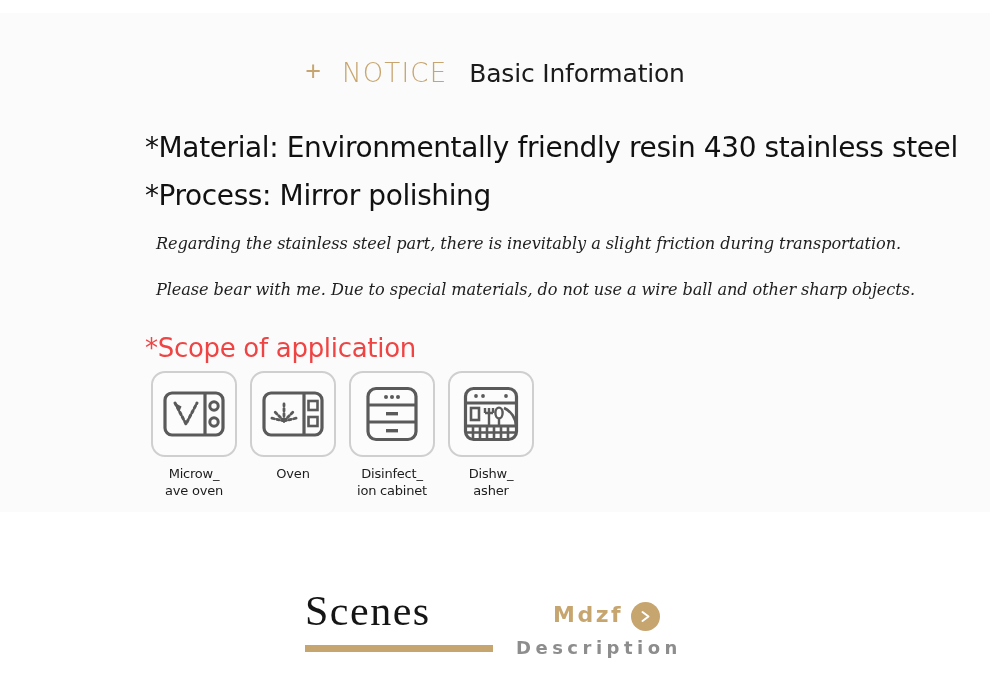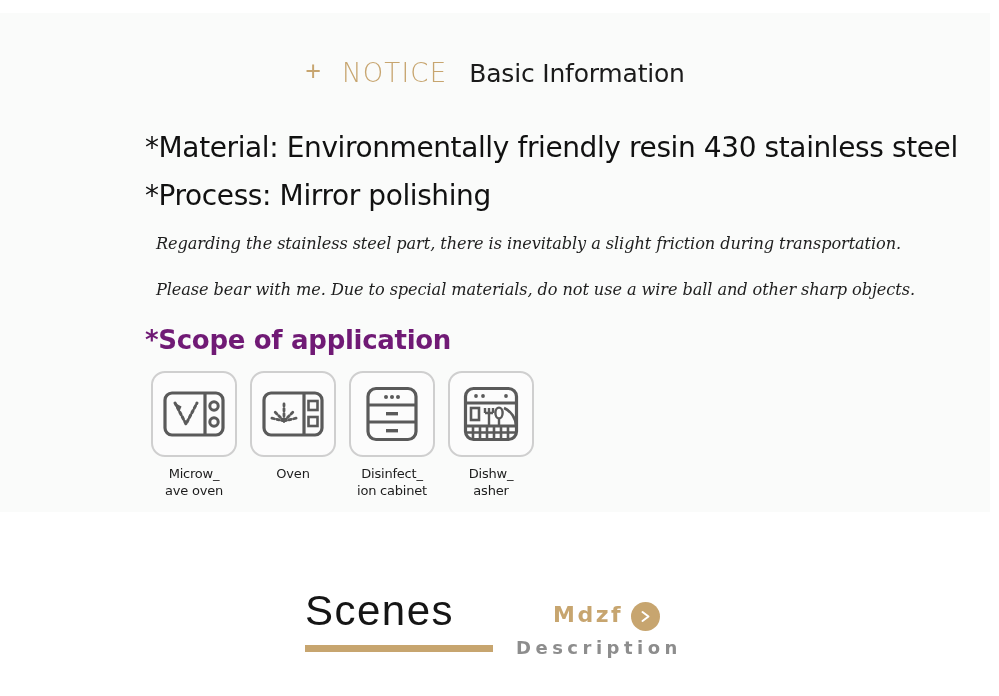--- a/index.html
+++ b/index.html
@@ -87,25 +87,25 @@
     transform: scaleX(0.98);
     transform-origin: left center;
   }
   #note-one { top: 221px; }
   #note-two { top: 267px; }
 
   
   #scope-heading {
     position: absolute;
     left: 145px;
-    top: 312px;
+    top: 320px;
     font-size: 26px;
-    color: #701a75;
-    font-family: "DejaVu Sans", sans-serif;
-    font-weight: 700;
+    color: #ef4444;
+    font-family: "DejaVu Sans", sans-serif;
+    font-weight: 400;
     letter-spacing: -0.3px;
     white-space: nowrap;
   }
 
   
   #appliance-row {
     position: absolute;
     left: 148px;
     top: 358px;
     display: flex;
@@ -145,21 +145,21 @@
     position: absolute;
     left: 0;
     top: 575px;
     width: 999px;
     height: 90px;
   }
   #scenes-title {
     position: absolute;
     left: 305px;
     top: 12px;
-    font-family: Liberation Sans, sans-serif;
+    font-family: Liberation Serif, serif;
     font-size: 42px;
     color: #151515;
     font-weight: 400;
     letter-spacing: 1.5px;
     white-space: nowrap;
   }
   #scenes-underline {
     position: absolute;
     left: 305px;
     top: 70px;

